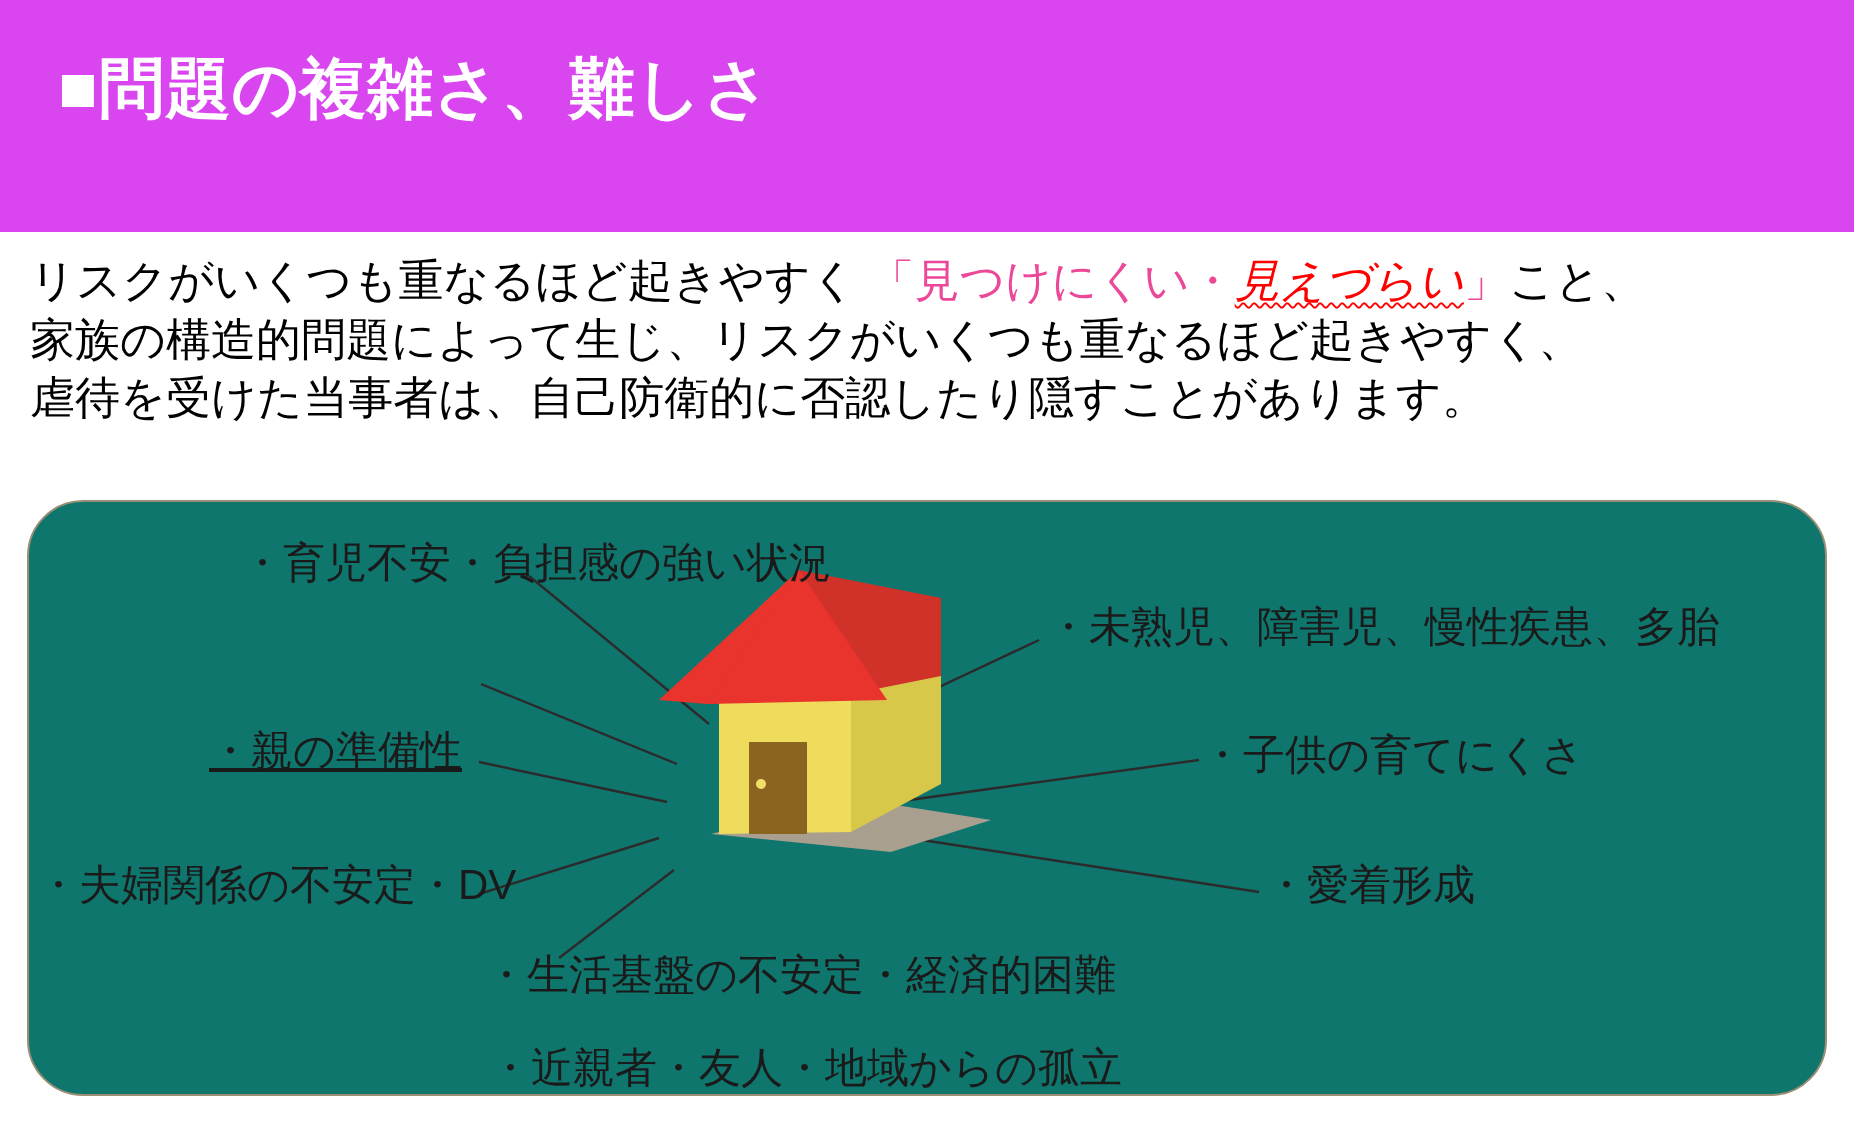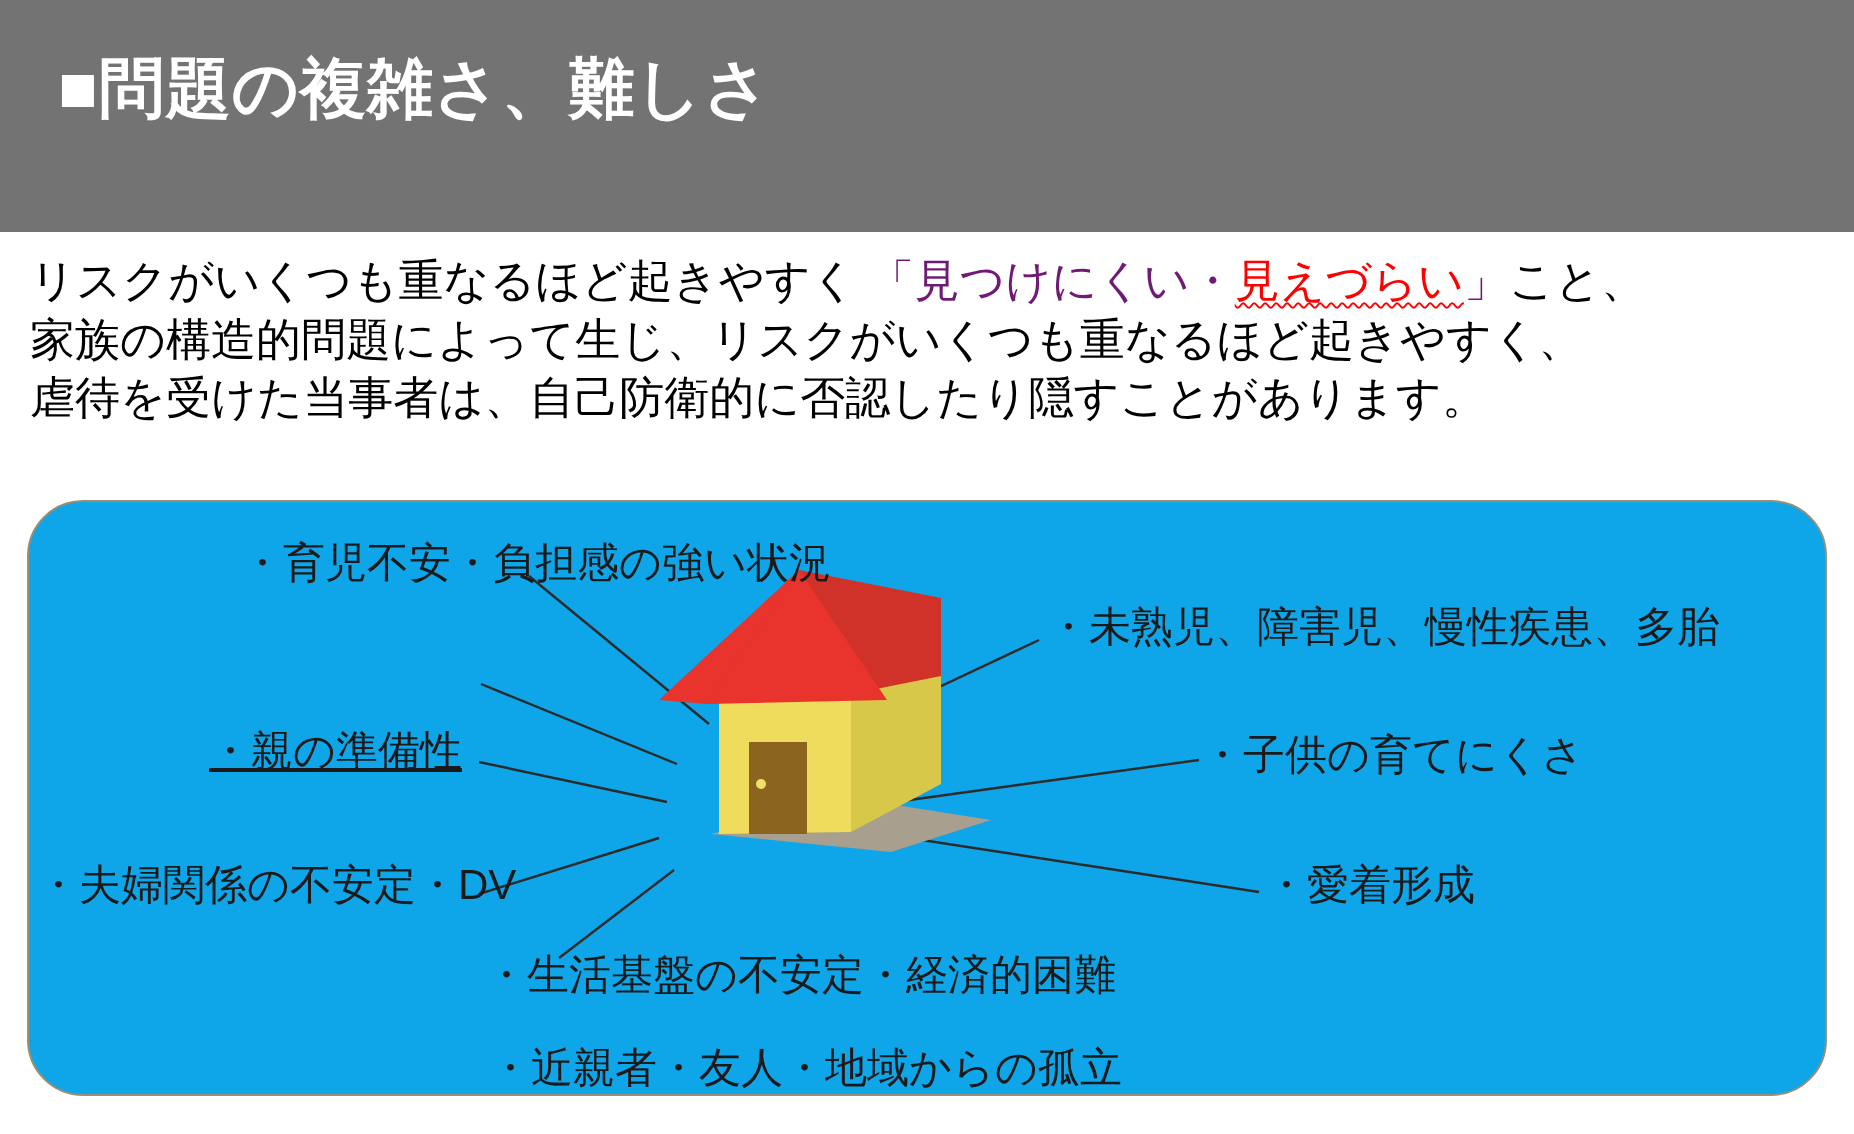--- a/index.html
+++ b/index.html
@@ -15,21 +15,21 @@
     position: relative;
   }
 
   
   #header-banner {
     position: absolute;
     left: 0;
     top: 0;
     width: 1854px;
     height: 232px;
-    background: #737373;
+    background: #d946ef;
   }
   #header-title {
     position: absolute;
     left: 58px;
     top: 52px;
     font-size: 66px;
     font-weight: bold;
     color: #ffffff;
     letter-spacing: 0.01em;
     line-height: 1.1;
@@ -44,40 +44,41 @@
     width: 1700px;
     font-size: 45px;
     line-height: 1.30;
     color: #000000;
     font-weight: 500;
   }
   .intro-line {
     white-space: nowrap;
   }
   .hl-red {
-    color: #701a75;
+    color: #ec4899;
   }
   .hl-red-wavy {
     color: #FF0000;
     position: relative;
     text-decoration: underline;
     text-decoration-style: wavy;
     text-decoration-color: #FF0000;
     text-decoration-thickness: 2px;
     text-underline-offset: 6px;
+    font-style: italic;
   }
 
   
   #diagram-panel {
     position: absolute;
     left: 27px;
     top: 500px;
     width: 1800px;
     height: 596px;
-    background: #0ea5e9;
+    background: #0f766e;
     border: 2px solid #9A8F74;
     border-radius: 56px;
     box-sizing: border-box;
   }
 
   
   #connector-layer {
     position: absolute;
     left: 0;
     top: 0;

